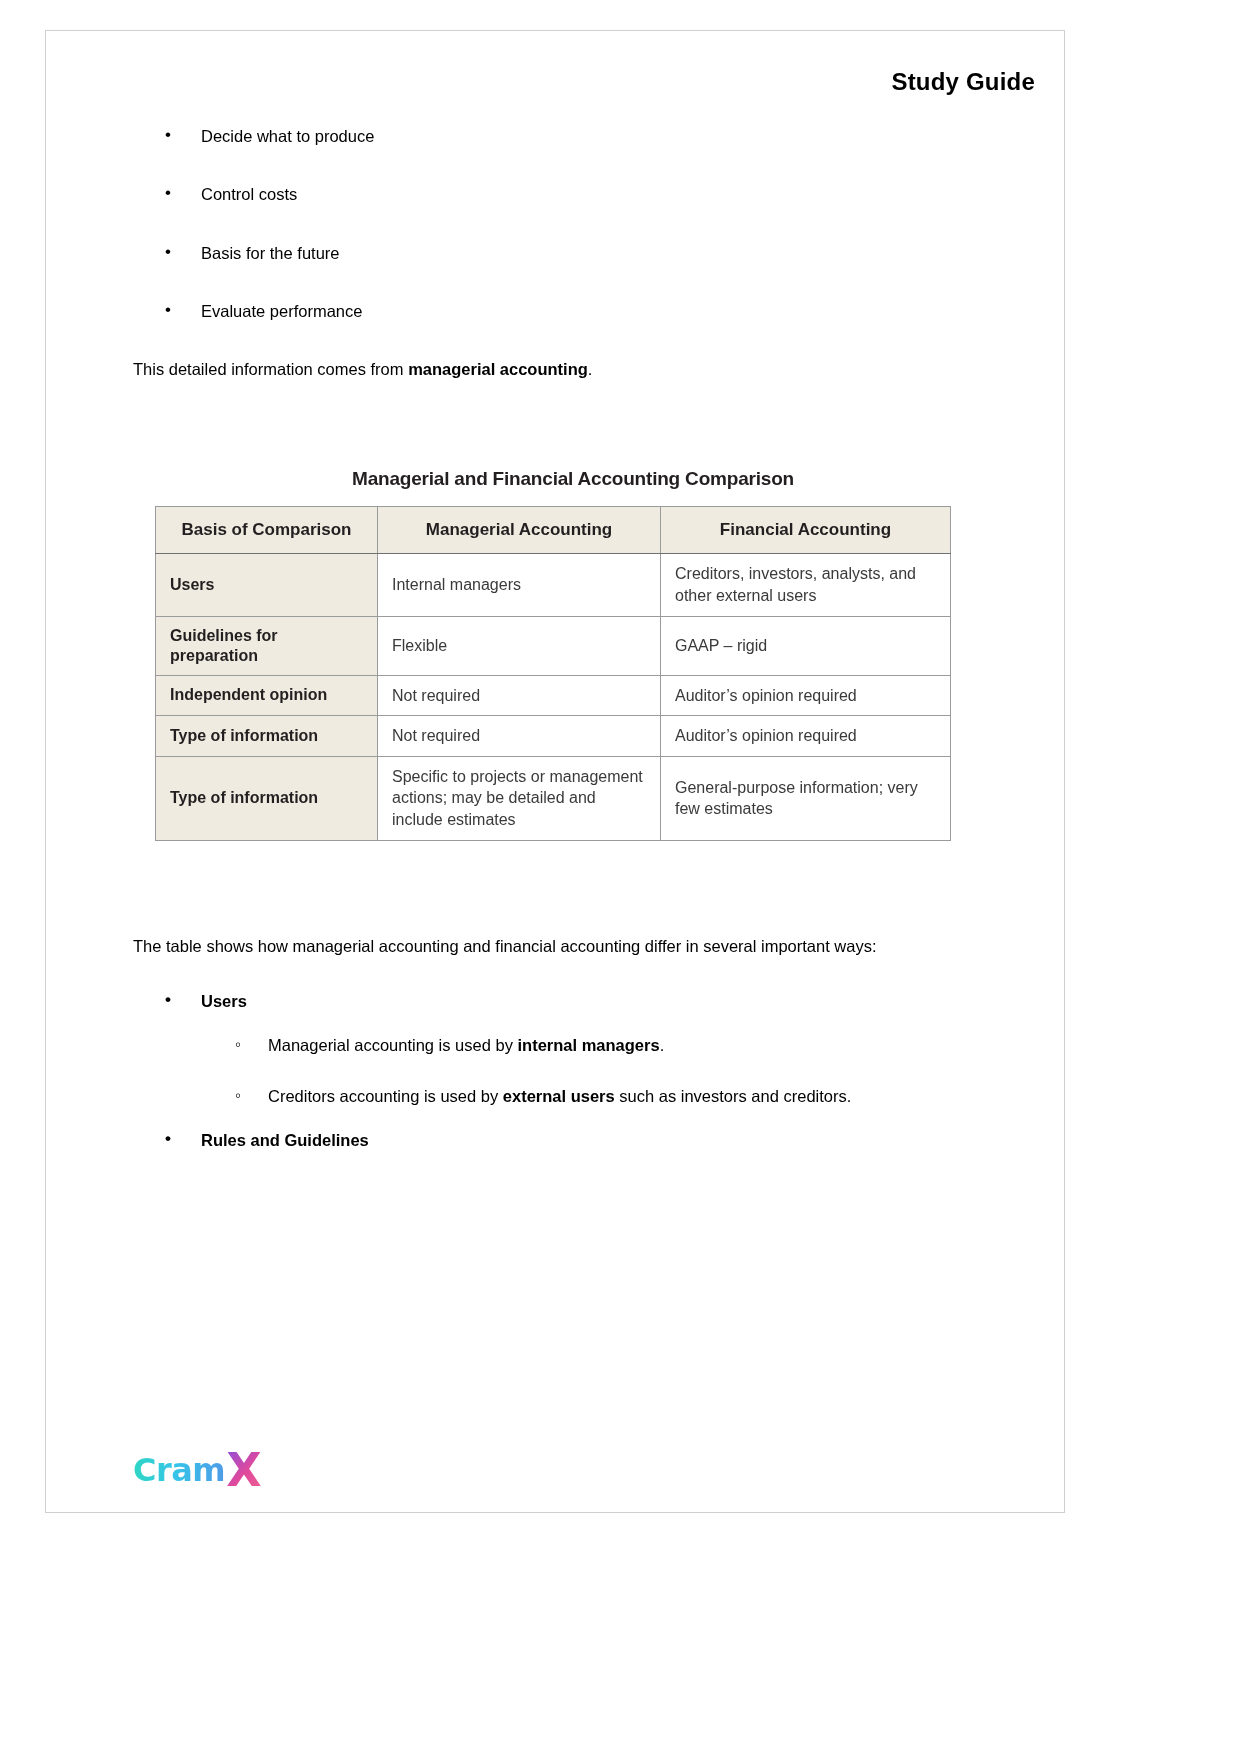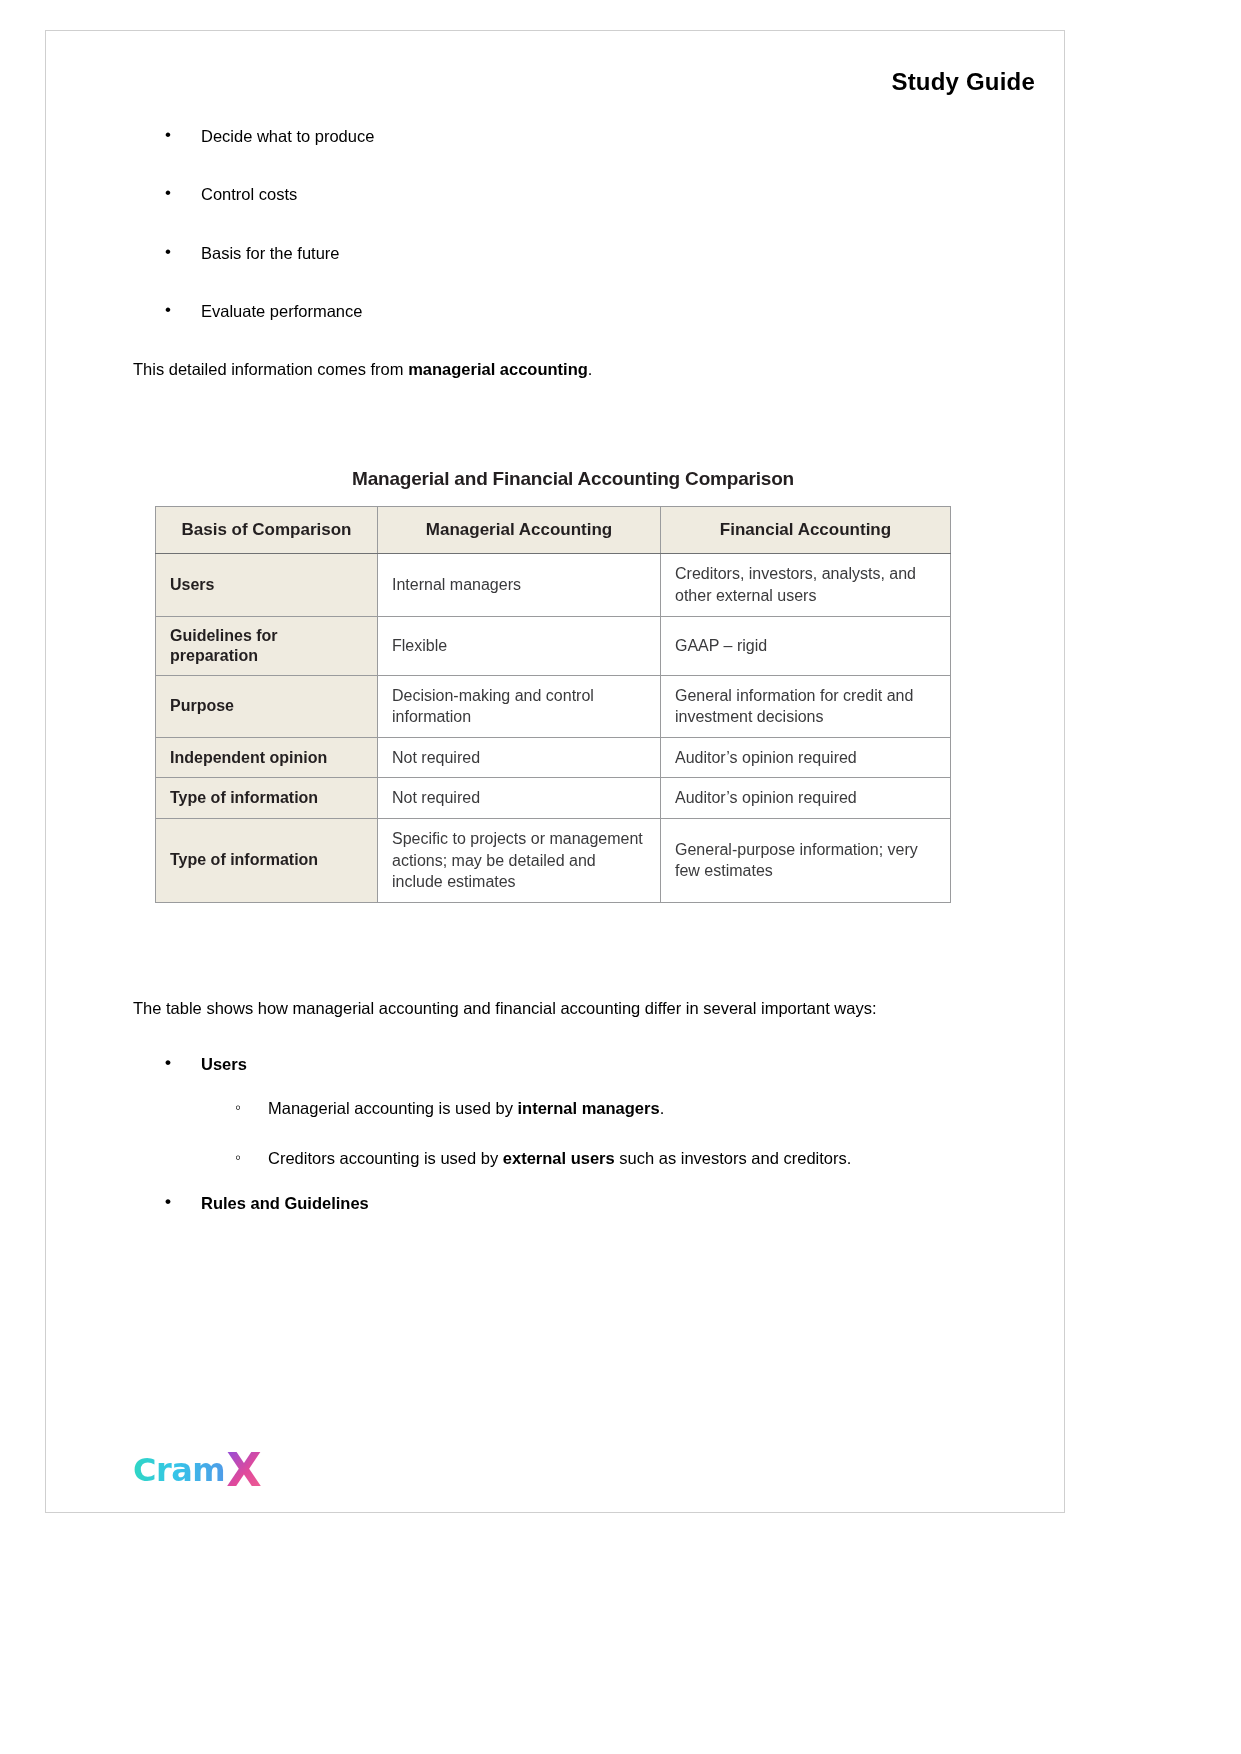--- a/index.html
+++ b/index.html
@@ -260,25 +260,20 @@
         <tbody>
           <tr>
             <td class="rowhead">Users</td>
             <td class="cell">Internal managers</td>
             <td class="cell">Creditors, investors, analysts, and other external users</td>
           </tr>
           <tr>
             <td class="rowhead">Guidelines for preparation</td>
             <td class="cell">Flexible</td>
             <td class="cell">GAAP – rigid</td>
-          </tr>
-          <tr>
-            <td class="rowhead">Purpose</td>
-            <td class="cell">Decision-making and control information</td>
-            <td class="cell">General information for credit and investment decisions</td>
           </tr>
           <tr>
             <td class="rowhead">Independent opinion</td>
             <td class="cell">Not required</td>
             <td class="cell">Auditor’s opinion required</td>
           </tr>
           <tr>
             <td class="rowhead">Type of information</td>
             <td class="cell">Not required</td>
             <td class="cell">Auditor’s opinion required</td>

